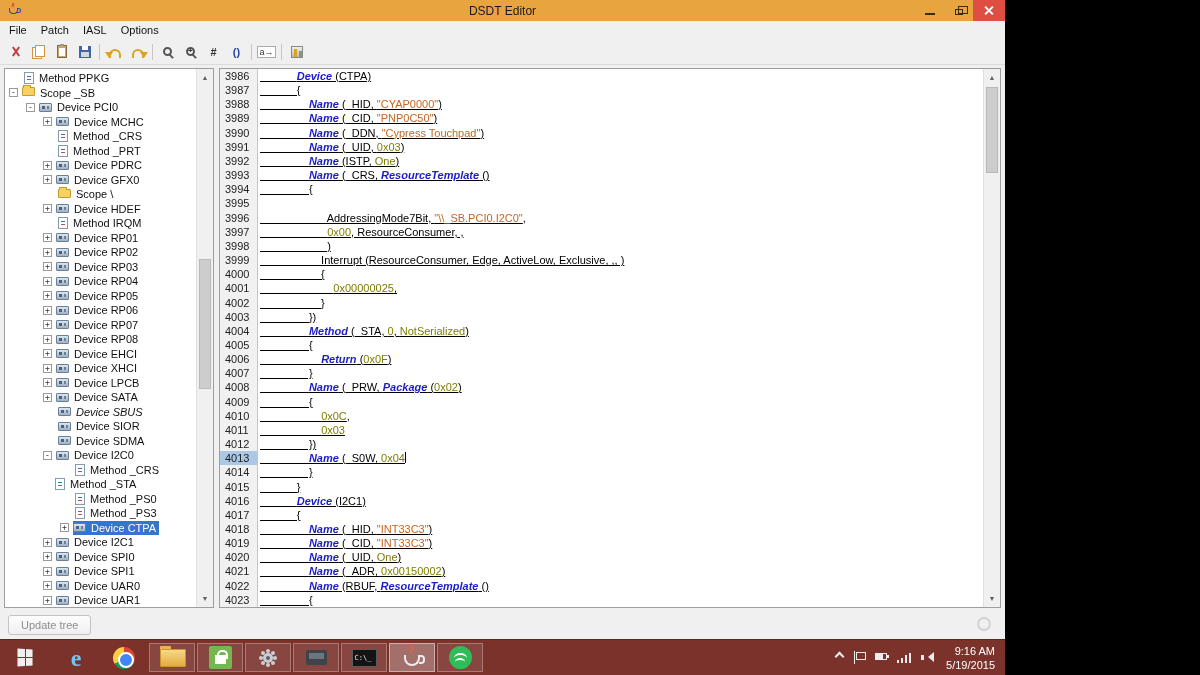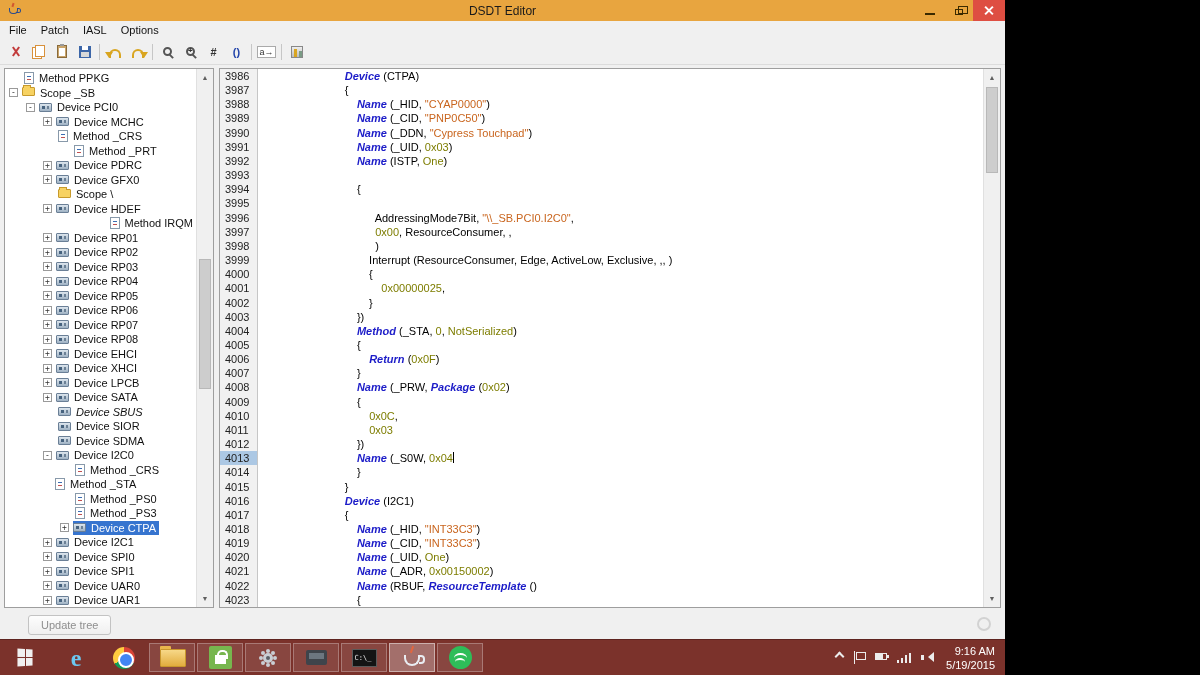--- a/index.html
+++ b/index.html
@@ -69,37 +69,37 @@
   .ti-folder { width:13px; height:9px; background:#F7D262; border:1px solid #C79A2C; border-radius:1px; position:relative; margin-top:-2px; }
   .ti-folder::before { content:""; position:absolute; top:-3px; left:0; width:6px; height:2px; background:#F7D262; border:1px solid #C79A2C; border-bottom:none; }
   .ti-device { width:13px; height:9px; background:linear-gradient(#DDE6EE,#9FB2C4); border:1px solid #6A7F96; border-radius:1px; position:relative; }
   .ti-device::before { content:""; position:absolute; left:2px; top:2px; width:3px; height:3px; background:#46627E; }
   .ti-device::after { content:""; position:absolute; right:2px; top:2px; width:2px; height:3px; background:#6C8196; }
   .ti-method { width:10px; height:12px; background:#fff; border:1px solid #8899AA; position:relative; }
   .ti-method::before { content:""; position:absolute; left:2px; top:3px; right:2px; height:1px; background:#3C6EB4; box-shadow:0 3px 0 #C05050; }
 
   .editor-panel { flex:1; background:#fff; border:1px solid #9E9E9E; position:relative; overflow:hidden; }
   .code-lines { position:absolute; inset:0 17px 0 0; overflow:hidden; font-family:"Liberation Sans",sans-serif; font-size:11px; }
-  .crow { display:flex; height:14.16px; line-height:14.16px; white-space:pre;gap:38px; }
+  .crow { display:flex; height:14.16px; line-height:14.16px; white-space:pre; }
   .ln { flex:none; width:38px; padding-left:5px; background:#F1F1F1; border-right:1px solid #C6C6C6; color:#222; }
   .ln.hl { background:#ACC8E4; }
-  .codetext { padding-left:12px; color:#000; }
+  .codetext { padding-left:2px; color:#000;text-decoration:underline; }
   .c-kw { color:#1C1CC8; font-style:italic; font-weight:bold; }
   .c-str { color:#C9651E; }
   .c-num { color:#7D7D00; }
   .caret { display:inline-block; width:1.5px; height:11px; background:#000; vertical-align:-1px; }
 
   
   .vscroll { position:absolute; right:0; top:0; bottom:0; width:17px; background:#F0F0F0; border-left:1px solid #E0E0E0; }
   .sb-btn { position:absolute; left:0; right:0; height:17px; display:flex; align-items:center; justify-content:center; font-size:7px; color:#606060; }
   .sb-up { top:0; } .sb-down { bottom:0; }
   .sb-thumb { position:absolute; left:2px; right:2px; background:#CDCDCD; border:1px solid #B8B8B8; }
 
   
-  .bottombar { height:28px; flex:none; display:flex; align-items:center; padding:0 8px; position:relative;margin-left:20px; }
+  .bottombar { height:28px; flex:none; display:flex; align-items:center; padding:0 8px; position:relative; }
   .update-btn { font-family:"Liberation Sans",sans-serif; font-size:11px; color:#8F8F8F; background:linear-gradient(#FDFDFD,#EFEFEF); border:1px solid #C3C3C3; border-radius:3px; padding:3px 12px; }
   .busy { position:absolute; right:14px; top:6px; width:14px; height:14px; border:2px solid #D2D2D2; border-radius:50%; }
 
   
   .taskbar { height:36px; flex:none; background:#7B322B; border-top:1px solid #5E241F; display:flex; align-items:stretch; color:#fff; }
   .tb-apps { display:flex; align-items:stretch; }
   .tb-app { width:46px; margin:3px 1px; display:flex; align-items:center; justify-content:center; border:1px solid transparent; }
   .tb-app.running { background:rgba(255,255,255,0.10); border-color:rgba(255,255,255,0.28); }
   .tb-app.active { background:rgba(255,255,255,0.30); border-color:rgba(255,255,255,0.45); }
   .tb-app.tb-start { width:50px; margin:0 2px 0 0; border:none; background:none; }
@@ -249,21 +249,21 @@
                 <span class="tlabel">Device MCHC</span>
               </span>
             </div>
             <div class="trow" style="padding-left: 38px;">
               <span class="twsp"></span>
               <span class="selwrap">
                 <span class="ticon ti-method"></span>
                 <span class="tlabel">Method _CRS</span>
               </span>
             </div>
-            <div class="trow" style="padding-left: 38px; margin-left: 16px;">
+            <div class="trow" style="padding-left: 38px;">
               <span class="twsp"></span>
               <span class="selwrap">
                 <span class="ticon ti-method"></span>
                 <span class="tlabel">Method _PRT</span>
               </span>
             </div>
             <div class="trow" style="padding-left: 38px;">
               <span class="tw">+</span>
               <span class="selwrap">
                 <span class="ticon ti-device"></span>
@@ -284,21 +284,21 @@
                 <span class="tlabel">Scope \</span>
               </span>
             </div>
             <div class="trow" style="padding-left: 38px;">
               <span class="tw">+</span>
               <span class="selwrap">
                 <span class="ticon ti-device"></span>
                 <span class="tlabel">Device HDEF</span>
               </span>
             </div>
-            <div class="trow" style="padding-left: 38px; justify-content: flex-end;">
+            <div class="trow" style="padding-left: 38px;">
               <span class="twsp"></span>
               <span class="selwrap">
                 <span class="ticon ti-method"></span>
                 <span class="tlabel">Method IRQM</span>
               </span>
             </div>
             <div class="trow" style="padding-left: 38px;">
               <span class="tw">+</span>
               <span class="selwrap">
                 <span class="ticon ti-device"></span>
@@ -490,21 +490,21 @@
 
       <div class="editor-panel">
         <div class="code-lines">
             <div class="crow"><span class="ln">3986</span><span class="codetext"><span>            </span><span class="c-kw">Device</span><span> (CTPA)</span></span></div>
             <div class="crow"><span class="ln">3987</span><span class="codetext"><span>            {</span></span></div>
             <div class="crow"><span class="ln">3988</span><span class="codetext"><span>                </span><span class="c-kw">Name</span><span> (_HID, </span><span class="c-str">"CYAP0000"</span><span>)</span></span></div>
             <div class="crow"><span class="ln">3989</span><span class="codetext"><span>                </span><span class="c-kw">Name</span><span> (_CID, </span><span class="c-str">"PNP0C50"</span><span>)</span></span></div>
             <div class="crow"><span class="ln">3990</span><span class="codetext"><span>                </span><span class="c-kw">Name</span><span> (_DDN, </span><span class="c-str">"Cypress Touchpad"</span><span>)</span></span></div>
             <div class="crow"><span class="ln">3991</span><span class="codetext"><span>                </span><span class="c-kw">Name</span><span> (_UID, </span><span class="c-num">0x03</span><span>)</span></span></div>
             <div class="crow"><span class="ln">3992</span><span class="codetext"><span>                </span><span class="c-kw">Name</span><span> (ISTP, </span><span class="c-num">One</span><span>)</span></span></div>
-            <div class="crow"><span class="ln">3993</span></div>
+            <div class="crow"><span class="ln">3993</span><span class="codetext"><span>                </span><span class="c-kw">Name</span><span> (_CRS, </span><span class="c-kw">ResourceTemplate</span><span> ()</span></span></div>
             <div class="crow"><span class="ln">3994</span><span class="codetext"><span>                {</span></span></div>
             <div class="crow"><span class="ln">3995</span></div>
             <div class="crow"><span class="ln">3996</span><span class="codetext"><span>                      AddressingMode7Bit, </span><span class="c-str">"\\_SB.PCI0.I2C0"</span><span>,</span></span></div>
             <div class="crow"><span class="ln">3997</span><span class="codetext"><span>                      </span><span class="c-num">0x00</span><span>, ResourceConsumer, ,</span></span></div>
             <div class="crow"><span class="ln">3998</span><span class="codetext"><span>                      )</span></span></div>
             <div class="crow"><span class="ln">3999</span><span class="codetext"><span>                    Interrupt (ResourceConsumer, Edge, ActiveLow, Exclusive, ,, )</span></span></div>
             <div class="crow"><span class="ln">4000</span><span class="codetext"><span>                    {</span></span></div>
             <div class="crow"><span class="ln">4001</span><span class="codetext"><span>                        </span><span class="c-num">0x00000025</span><span>,</span></span></div>
             <div class="crow"><span class="ln">4002</span><span class="codetext"><span>                    }</span></span></div>
             <div class="crow"><span class="ln">4003</span><span class="codetext"><span>                })</span></span></div>

